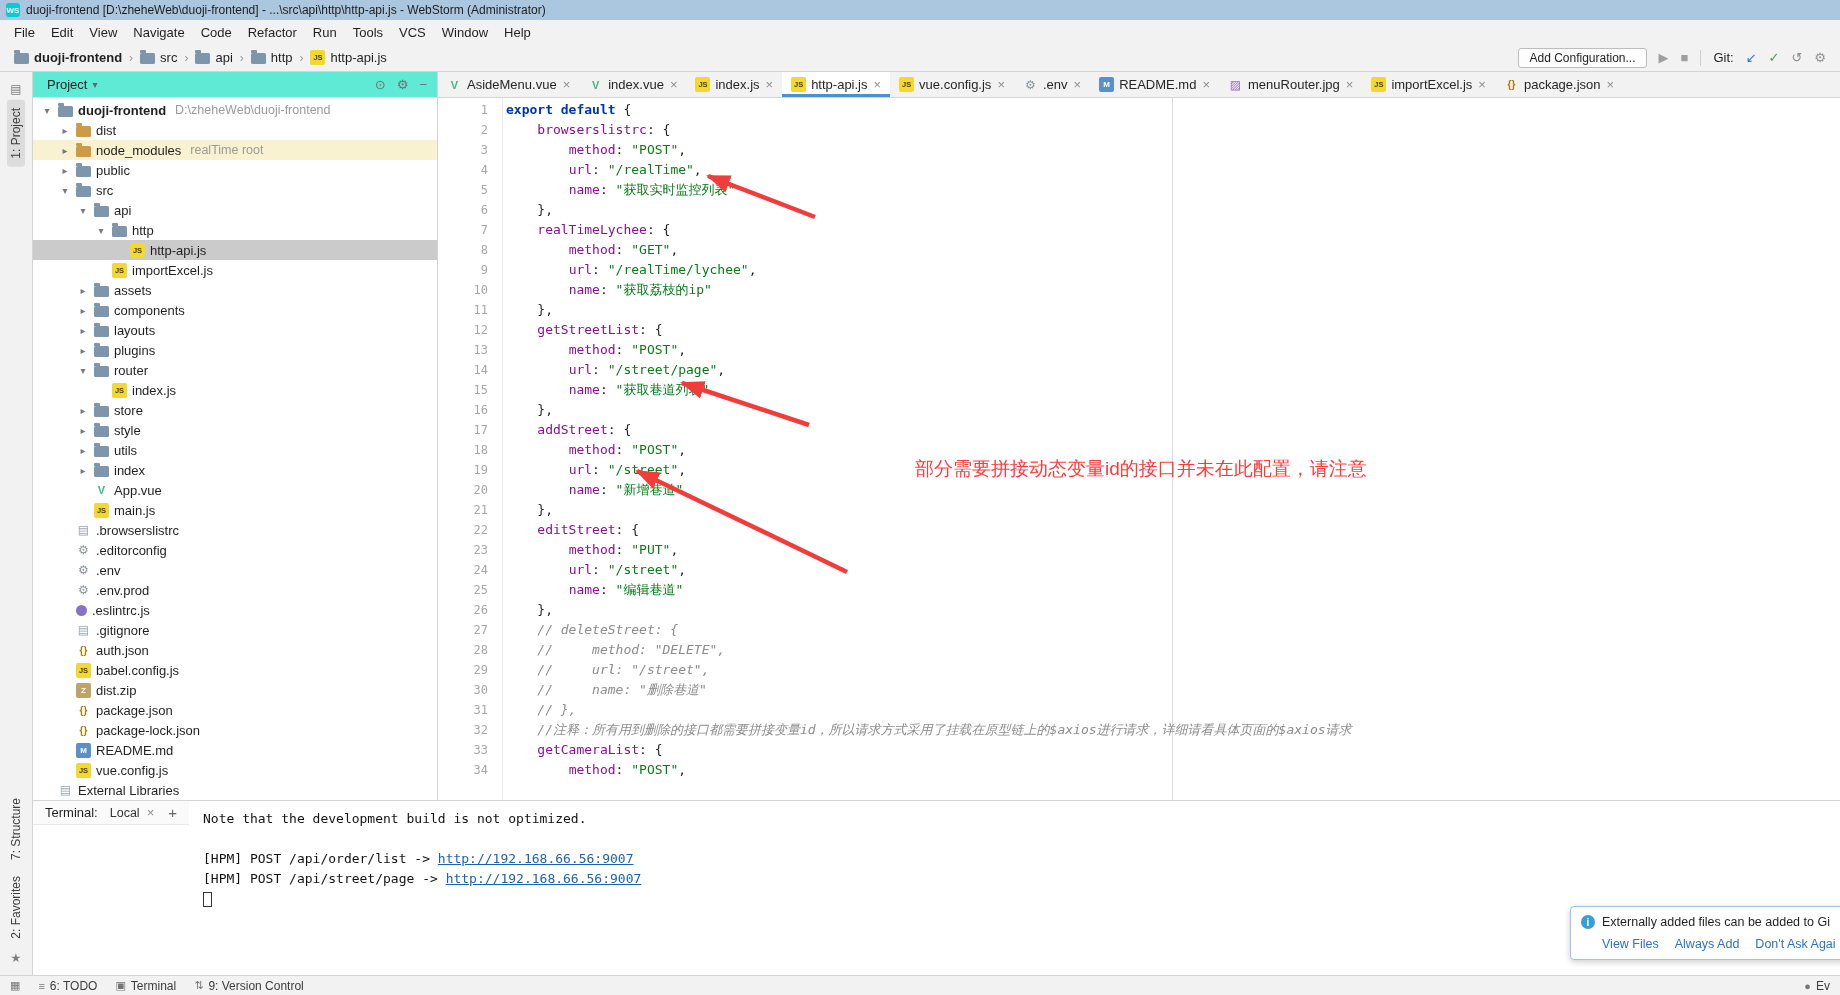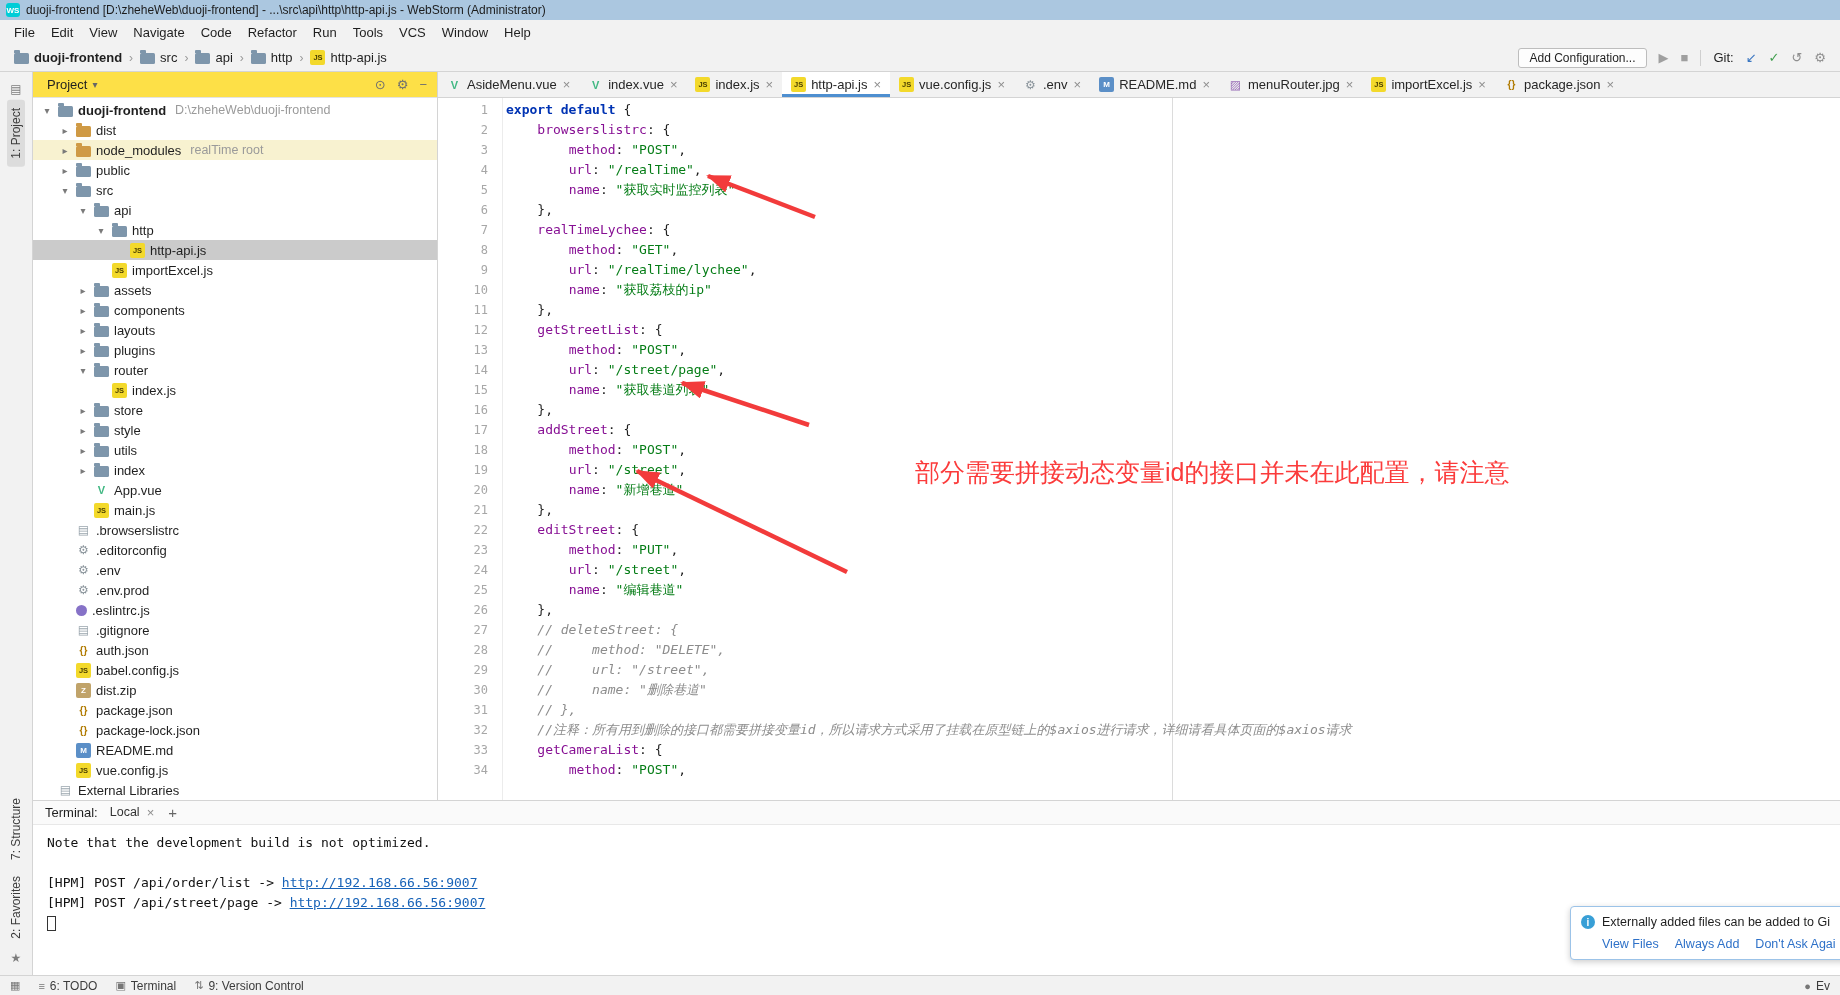--- a/index.html
+++ b/index.html
@@ -20,21 +20,21 @@
 .vdiv{width:1px;height:16px;background:#cfcfcf}
 .body{flex:1;display:flex;min-height:0}
 .stripe{width:33px;background:#f2f2f2;border-right:1px solid #d4d4d4;display:flex;flex-direction:column;align-items:center;padding:6px 0;flex:0 0 auto}
 .stripe-icon{font-size:12px;color:#7d7d7d;margin:4px 0}
 .vtext{writing-mode:vertical-rl;transform:rotate(180deg);font-size:12px;color:#3c3c3c;padding:8px 2px;cursor:default}
 .vtext.active{background:#dcdcdc;border-radius:3px}
 .stripe-spacer{flex:1}
 .rightcol{flex:1;display:flex;flex-direction:column;min-width:0}
 .main-row{flex:1;display:flex;min-height:0}
 .project{width:405px;flex:0 0 auto;background:#fff;border-right:1px solid #d4d4d4;display:flex;flex-direction:column;min-height:0}
-.pheader{height:26px;background:#fde047;border-bottom:1px solid #e3e3e3;display:flex;align-items:center;padding:0 10px 0 14px;font-size:13px;flex:0 0 auto}
+.pheader{height:26px;background:#5eead4;border-bottom:1px solid #e3e3e3;display:flex;align-items:center;padding:0 10px 0 14px;font-size:13px;flex:0 0 auto}
 .ph-caret{color:#666;font-size:10px;margin-left:5px}
 .ph-icons{margin-left:auto;display:flex;gap:11px;color:#6f6f6f;font-size:13px}
 .tree{flex:1;overflow:hidden;padding-top:2px;font-size:13px}
 .trow{height:20px;display:flex;align-items:center;gap:5px;white-space:nowrap;cursor:default}
 .trow.selected{background:#cbcbcb}
 .trow.highlight{background:#f8f2d0}
 .chev{width:12px;text-align:center;color:#7a7a7a;font-size:10px;flex:0 0 auto}
 .tl{color:#1f1f1f}
 .tl.b{font-weight:bold}
 .tx{color:#9a9a9a;margin-left:4px;font-size:12.5px}
@@ -60,24 +60,24 @@
 .gutter-line{position:absolute;top:0;bottom:0;left:64px;width:1px;background:#ececec}
 .margin-line{position:absolute;top:0;bottom:0;left:734px;width:1px;background:#dcdcdc}
 .cl{display:flex;position:relative;z-index:1}
 .ln{width:64px;flex:0 0 auto;text-align:right;padding-right:14px;color:#a7a7a7;font-size:12px}
 .ct{white-space:pre;padding-left:4px}
 .tk-k{color:#0033b3;font-weight:bold}
 .tk-p{color:#871094}
 .tk-s{color:#067d17}
 .tk-c{color:#8c8c8c;font-style:italic}
 .arrows{position:absolute;inset:0;pointer-events:none;z-index:3}
-.annotation{position:absolute;left:477px;top:384px;font-size:25px;color:#fb3b3b;white-space:nowrap;z-index:4}
-.terminal{height:175px;flex:0 0 auto;border-top:1px solid #d4d4d4;display:flex;flex-direction:column;background:#fff;min-width:0}
+.annotation{position:absolute;left:477px;top:384px;font-size:19px;color:#fb3b3b;white-space:nowrap;z-index:4}
+.terminal{height:175px;flex:0 0 auto;border-top:1px solid #d4d4d4;display:flex;flex-direction:row;background:#fff;min-width:0}
 .theader{height:24px;display:flex;align-items:center;gap:12px;padding:0 12px;font-size:13px;border-bottom:1px solid #e8e8e8;flex:0 0 auto;background:#fafafa}
-.ttab{display:flex;gap:6px;font-size:12.5px;color:#333;cursor:default}
+.ttab{display:flex;align-items:center;gap:6px;font-size:12.5px;color:#333;cursor:default}
 .tplus{color:#666;font-size:15px;margin-left:2px;cursor:default}
 .tbody{flex:1;font-family:"DejaVu Sans Mono","Liberation Mono",monospace;font-size:13px;line-height:20px;padding:8px 0 0 14px;color:#111;overflow:hidden}
 .tm-cmd{color:#00a0a0}
 .tm-link{color:#1863b8;text-decoration:underline;cursor:pointer}
 .tm-cursor{display:inline-block;width:9px;height:15px;border:1px solid #333;vertical-align:middle}
 .statusbar{height:20px;background:#f2f2f2;border-top:1px solid #d4d4d4;display:flex;align-items:center;gap:18px;padding:0 10px;font-size:12px;color:#3c3c3c;flex:0 0 auto}
 .sb-item{display:flex;align-items:center;gap:5px;cursor:default}
 .sb-mi{color:#777;font-size:11px}
 .sb-right{margin-left:auto;display:flex;align-items:center;gap:5px}
 .notif{position:absolute;left:1570px;top:906px;width:292px;background:#fff;border:1px solid #9cc3e8;border-radius:4px;box-shadow:0 2px 6px rgba(0,0,0,.2);padding:8px 10px;z-index:10}

